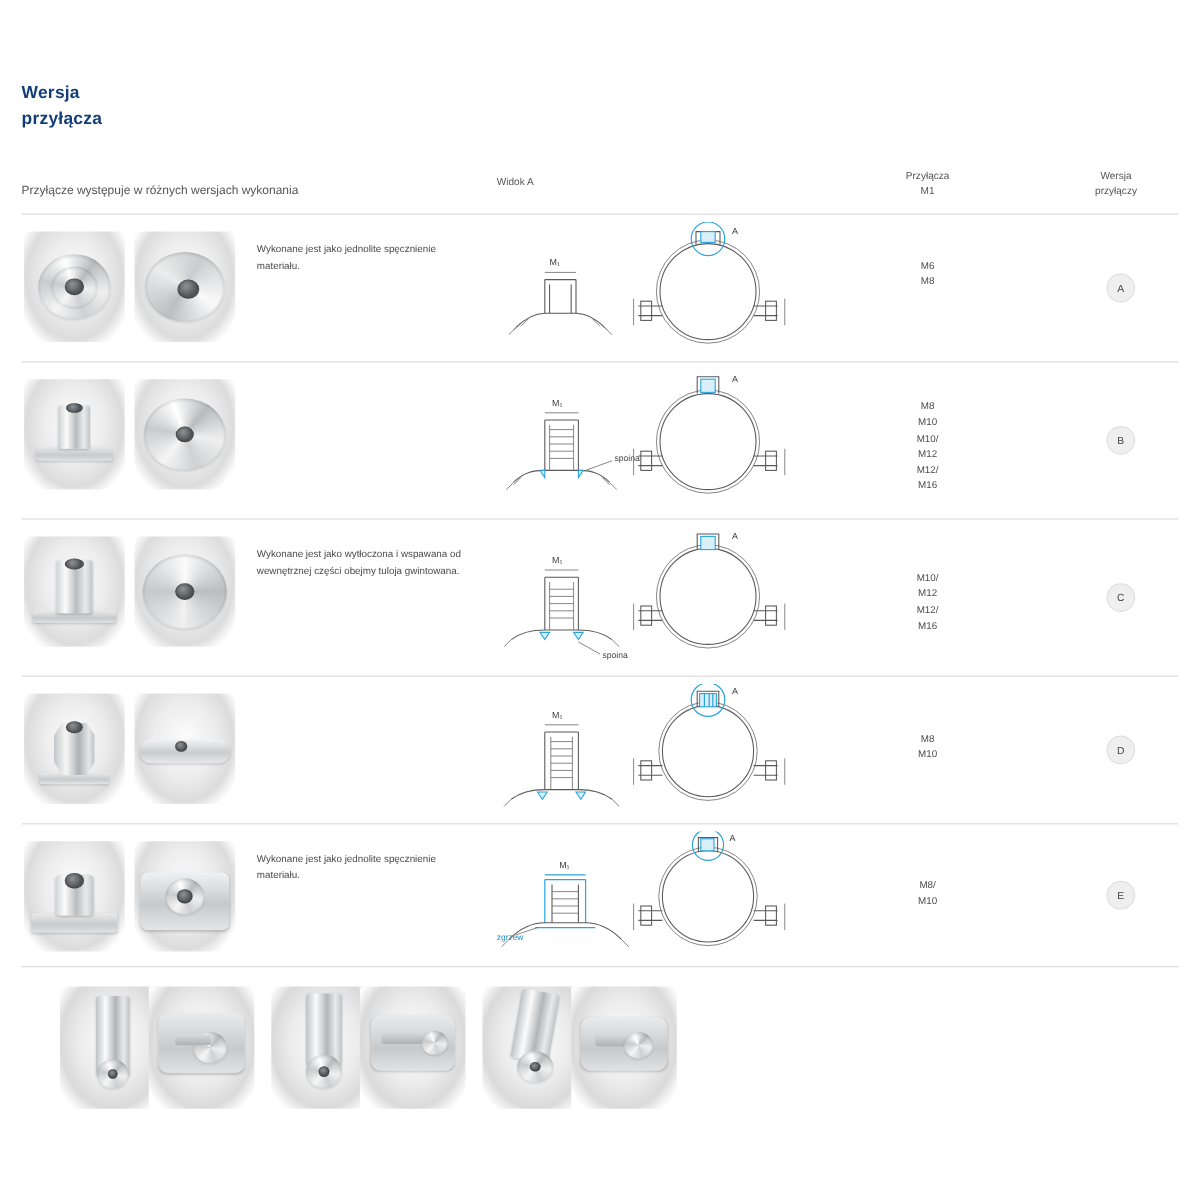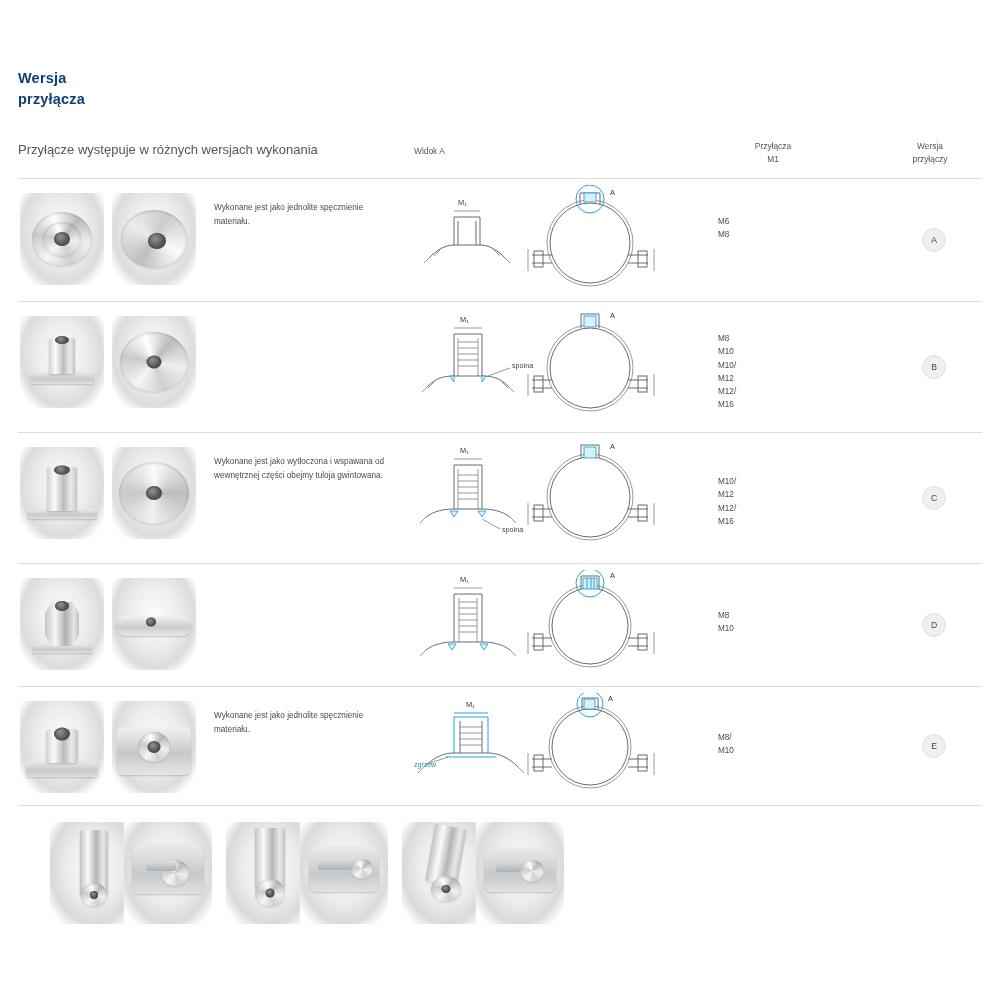--- a/index.html
+++ b/index.html
@@ -19,21 +19,21 @@
     font-size:14.5px;font-weight:bold;line-height:1.45;
     color:#123d77;letter-spacing:.2px;
   }
 
   
   .table{position:absolute;left:18px;top:130px;width:964px;}
   .hdr{
     position:relative;height:48px;
     border-bottom:1px solid #dcdcdc;
   }
-  .hdr .h-desc{position:absolute;left:0;top:12px;font-size:13px;color:#555;}
+  .hdr .h-desc{position:absolute;left:0;top:24px;font-size:10px;color:#555;}
   .hdr .h-widok{position:absolute;left:396px;top:16px;font-size:8.4px;color:#555;}
   .hdr .h-m1{position:absolute;left:700px;top:10px;width:110px;text-align:center;font-size:8.4px;color:#555;line-height:1.5;}
   .hdr .h-ver{position:absolute;left:860px;top:10px;width:104px;text-align:center;font-size:8.4px;color:#555;line-height:1.5;}
 
   
   .row{
     position:relative;
     border-bottom:1px solid #dcdcdc;
     height:127px;
   }
@@ -76,24 +76,24 @@
   .hexnut{
     position:absolute;left:50%;transform:translateX(-50%);
     background:linear-gradient(90deg,#c3c6c8,#f7f7f7 30%,#aeb1b3 60%,#e4e5e6 85%,#bfc2c4);
     clip-path:polygon(20% 0,80% 0,100% 25%,100% 75%,80% 100%,20% 100%,0 75%,0 25%);
   }
 
   .desc{
     position:absolute;left:196px;top:22px;width:180px;
     font-size:8.2px;line-height:1.65;color:#4a4a4a;
   }
-  .draw{position:absolute;left:392px;top:4px;width:270px;height:112px;}
+  .draw{position:absolute;left:392px;top:20px;width:270px;height:112px;}
   .clamp{position:absolute;left:500px;top:6px;width:160px;height:116px;}
   .m1{
-    position:absolute;left:700px;width:110px;
+    position:absolute;left:700px;width:110px;text-align:center;
     font-size:8.2px;color:#4a4a4a;line-height:1.62;
   }
   .verbadge{
     position:absolute;left:904px;width:22px;height:22px;border-radius:50%;
     background:#efefef;border:1px solid #e0e0e0;
     font-size:8.6px;color:#444;display:flex;align-items:center;justify-content:center;
   }
 
   
   .sidebar-strip{

